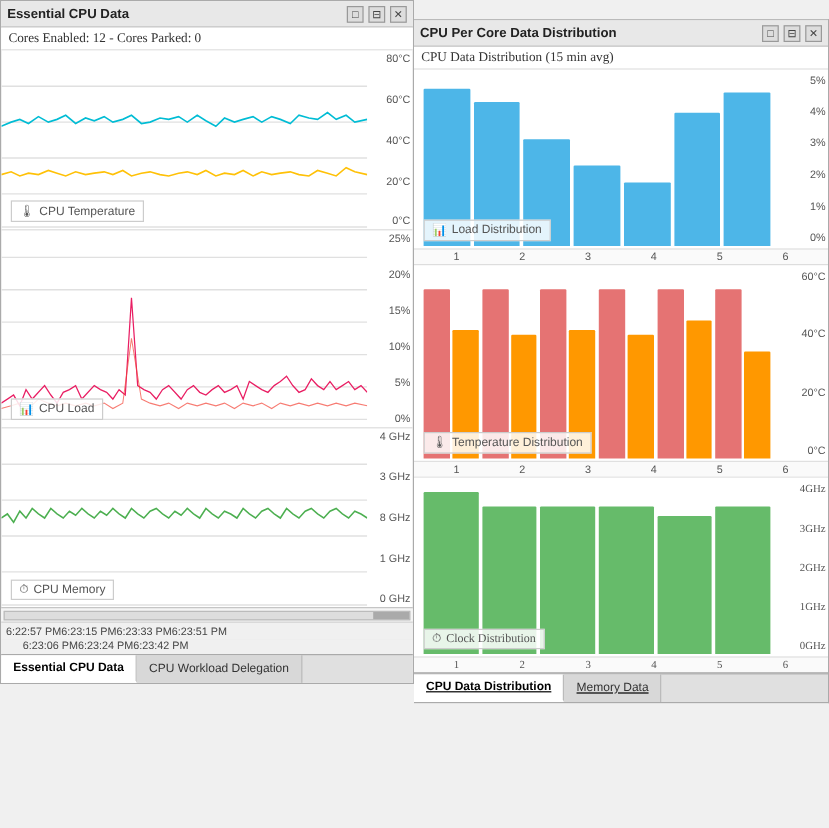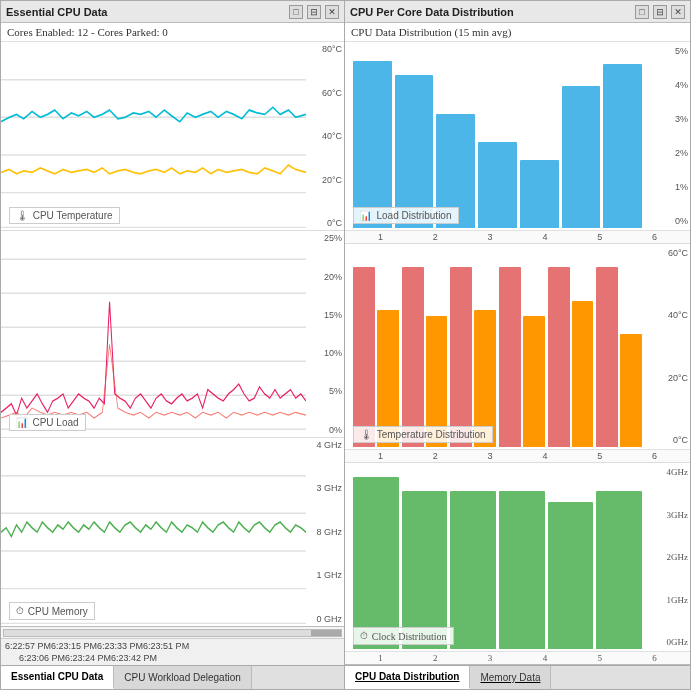--- a/index.html
+++ b/index.html
@@ -7,21 +7,21 @@
       font-family: 'Segoe UI', Tahoma, Geneva, Verdana, sans-serif;
       font-size: 11px;
       background: #f0f0f0;
       width: 691px;
       height: 690px;
       overflow: hidden;
     }
     .main-container {
       display: flex;
       width: 691px;
-      height: 690px;
+      height: 570px;
     }
     
     .left-panel {
       width: 345px;
       height: 100%;
       display: flex;
       flex-direction: column;
       border: 1px solid #aaa;
       background: #fff;
     }
@@ -182,20 +182,21 @@
 
     
     .right-panel {
       width: 346px;
       height: 100%;
       display: flex;
       flex-direction: column;
       border: 1px solid #aaa;
       border-left: none;
       background: #fff;
+      margin-top: 16px;
     }
     .right-charts-area {
       flex: 1;
       display: flex;
       flex-direction: column;
       overflow: hidden;
     }
     .right-chart-block {
       flex: 1;
       border-bottom: 1px solid #ddd;

